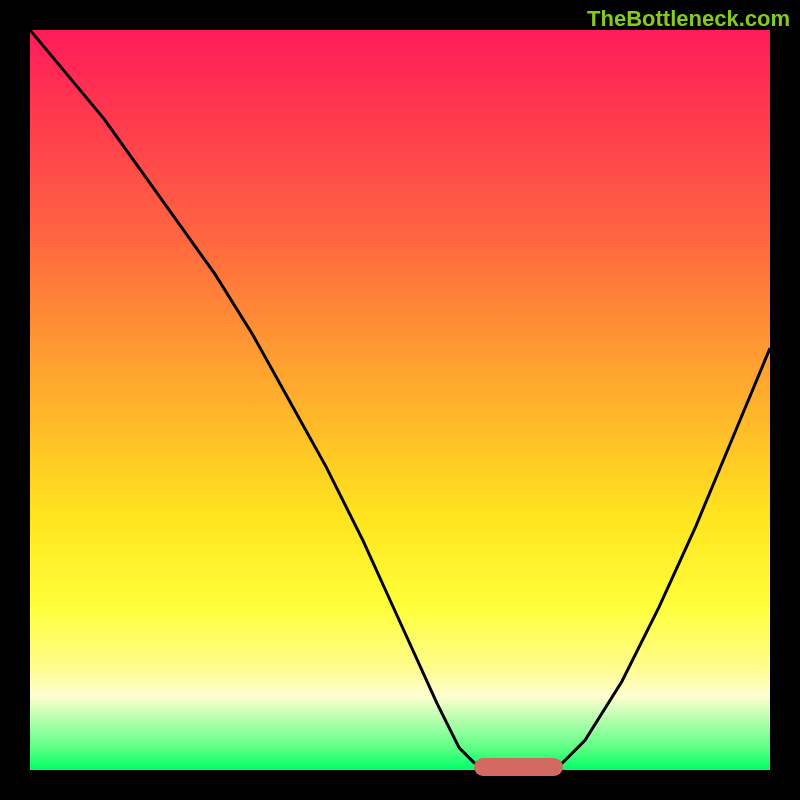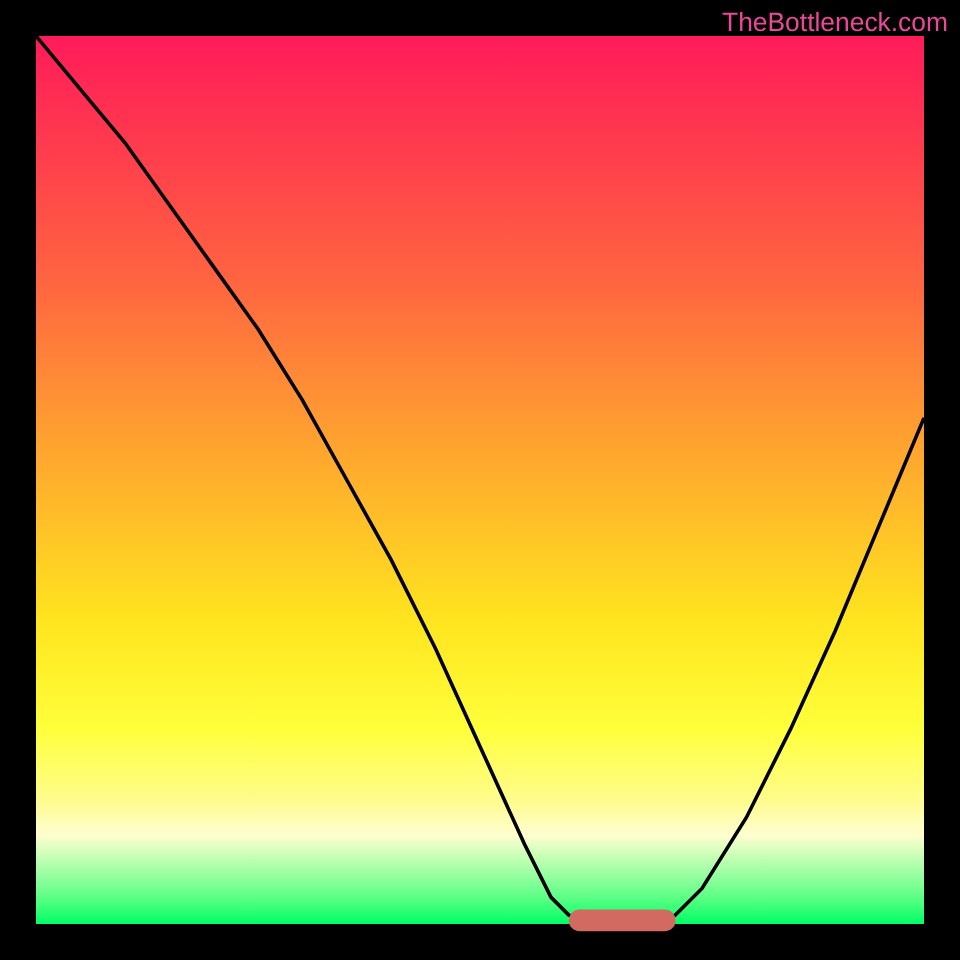--- a/index.html
+++ b/index.html
@@ -8,23 +8,23 @@
     height: 800px;
     background: #000;
     position: relative;
     overflow: hidden;
     font-family: Arial, sans-serif;
   }
   .watermark {
     position: absolute;
     top: 6px;
     right: 10px;
-    color: #ec4899;
+    color: #84cc16;
     font-size: 22px;
-    font-weight: 400;
+    font-weight: 700;
     z-index: 10;
   }
   .chart-area {
     position: absolute;
     left: 30px;
     top: 30px;
     width: 740px;
     height: 740px;
   }
   .grad-main {

